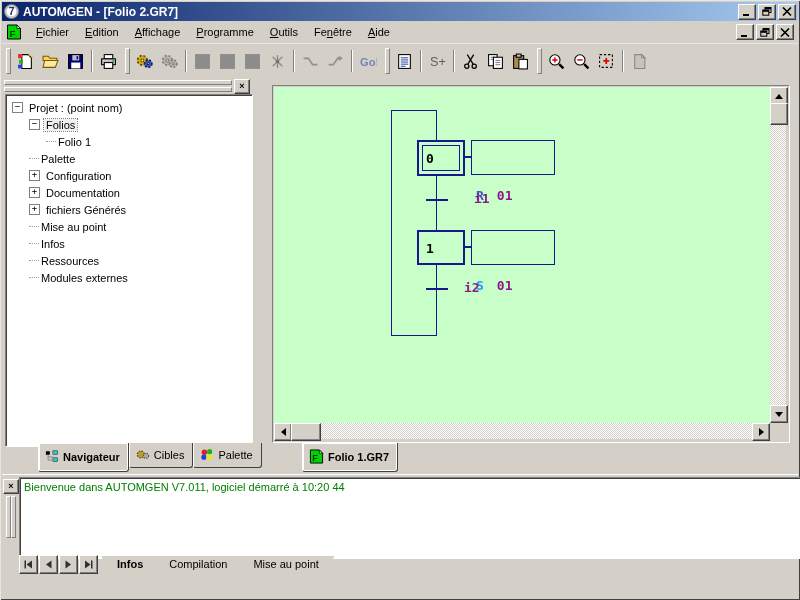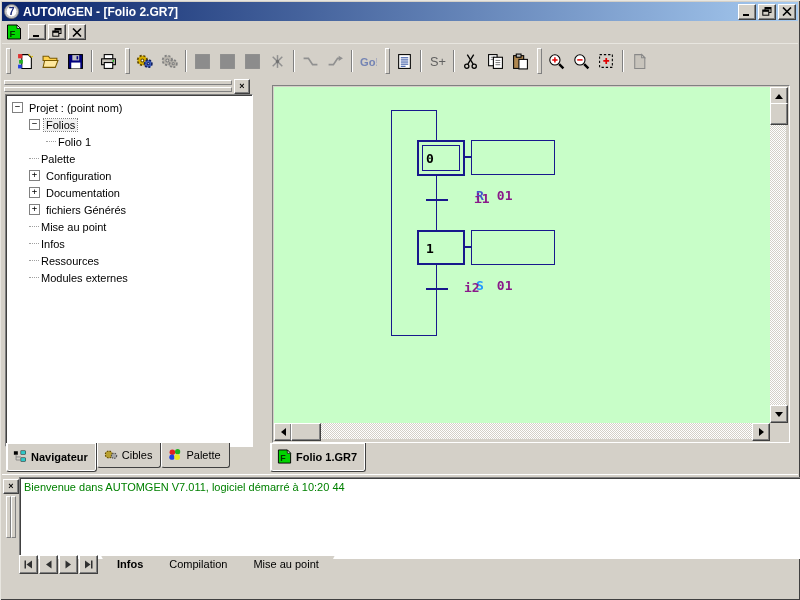--- a/index.html
+++ b/index.html
@@ -45,21 +45,21 @@
   .toggle{width:9px;height:9px;background:#fff;border:1px solid #808080;font-size:9px;line-height:7px;text-align:center;
     margin-right:4px;flex:none;font-family:"DejaVu Sans Mono",monospace;}
   .tstub{width:10px;height:1px;border-top:1px dotted #a0a0a0;flex:none;}
   .tlabel{padding:0 2px;}
   .tlabel.focused{outline:1px dotted #808080;background:#f0f0f0;}
   
   #side-tabs{position:absolute;left:4px;top:366px;height:28px;display:flex;align-items:flex-start;}
   .btab{display:flex;align-items:center;gap:4px;padding:3px 8px 4px 6px;background:#d4d0c8;
     border:1px solid;border-color:#d4d0c8 #404040 #404040 #fff;border-top:none;
     border-radius:0 0 3px 3px;height:17px;position:relative;top:0;}
-  .btab.active{height:21px;font-weight:bold;box-shadow:0 0 0 1px #fff inset;z-index:2;}
+  .btab.active{height:21px;font-weight:bold;box-shadow:0 0 0 1px #fff inset;z-index:2;margin-left:32px;}
   .btab svg{width:14px;height:13px;}
   
   #doc-area{position:absolute;left:266px;top:0;width:530px;height:397px;}
   #doc-frame{position:absolute;left:4px;top:8px;width:516px;height:356px;background:#d4d0c8;
     border:1px solid;border-color:#808080 #fff #fff #808080;}
   #canvas{position:absolute;left:1px;top:1px;width:496px;height:336px;background:var(--canvas,#c8fec8);overflow:hidden;}
   
   .track{background-color:#fff;background-image:linear-gradient(45deg,#d4d0c8 25%,transparent 25%,transparent 75%,#d4d0c8 75%),linear-gradient(45deg,#d4d0c8 25%,transparent 25%,transparent 75%,#d4d0c8 75%);background-size:2px 2px;background-position:0 0,1px 1px;}
   #vscroll{position:absolute;left:497px;top:1px;width:16px;height:336px;}
   #hscroll{position:absolute;left:1px;top:337px;width:496px;height:16px;}
@@ -154,20 +154,29 @@
   </div>
 
   <div id="menubar">
     <span id="menu-sysicon" class="icon">
         <svg viewBox="0 0 16 16">
           <path d="M1.5 1h9.5l3.5 3.5V15H1.5z" fill="#00d400" stroke="#000"></path>
           <path d="M11 1l3.5 3.5H11z" fill="#fff" stroke="#000" stroke-width=".8"></path>
           <text x="3.5" y="12.5" font-size="9.5" font-weight="bold" fill="#003800" font-family="Liberation Sans,sans-serif">F</text>
         </svg>
       </span>
+    <div id="menu-items">
+        <span class="menu-item"><u>F</u>ichier</span>
+        <span class="menu-item"><u>E</u>dition</span>
+        <span class="menu-item"><u>A</u>ffichage</span>
+        <span class="menu-item"><u>P</u>rogramme</span>
+        <span class="menu-item"><u>O</u>utils</span>
+        <span class="menu-item">Fe<u>n</u>être</span>
+        <span class="menu-item"><u>A</u>ide</span>
+      </div>
     <span class="winbtns" id="mdi-btns" style="margin-right:4px;">
         <span class="winbtn">
           <span class="icon">
             <svg viewBox="0 0 10 9" style="width: 10px; height: 9px;">
               <rect x="1" y="7" width="6" height="2" fill="#000"></rect>
             </svg>
           </span>
         </span>
         <span class="winbtn">
           <span class="icon">

